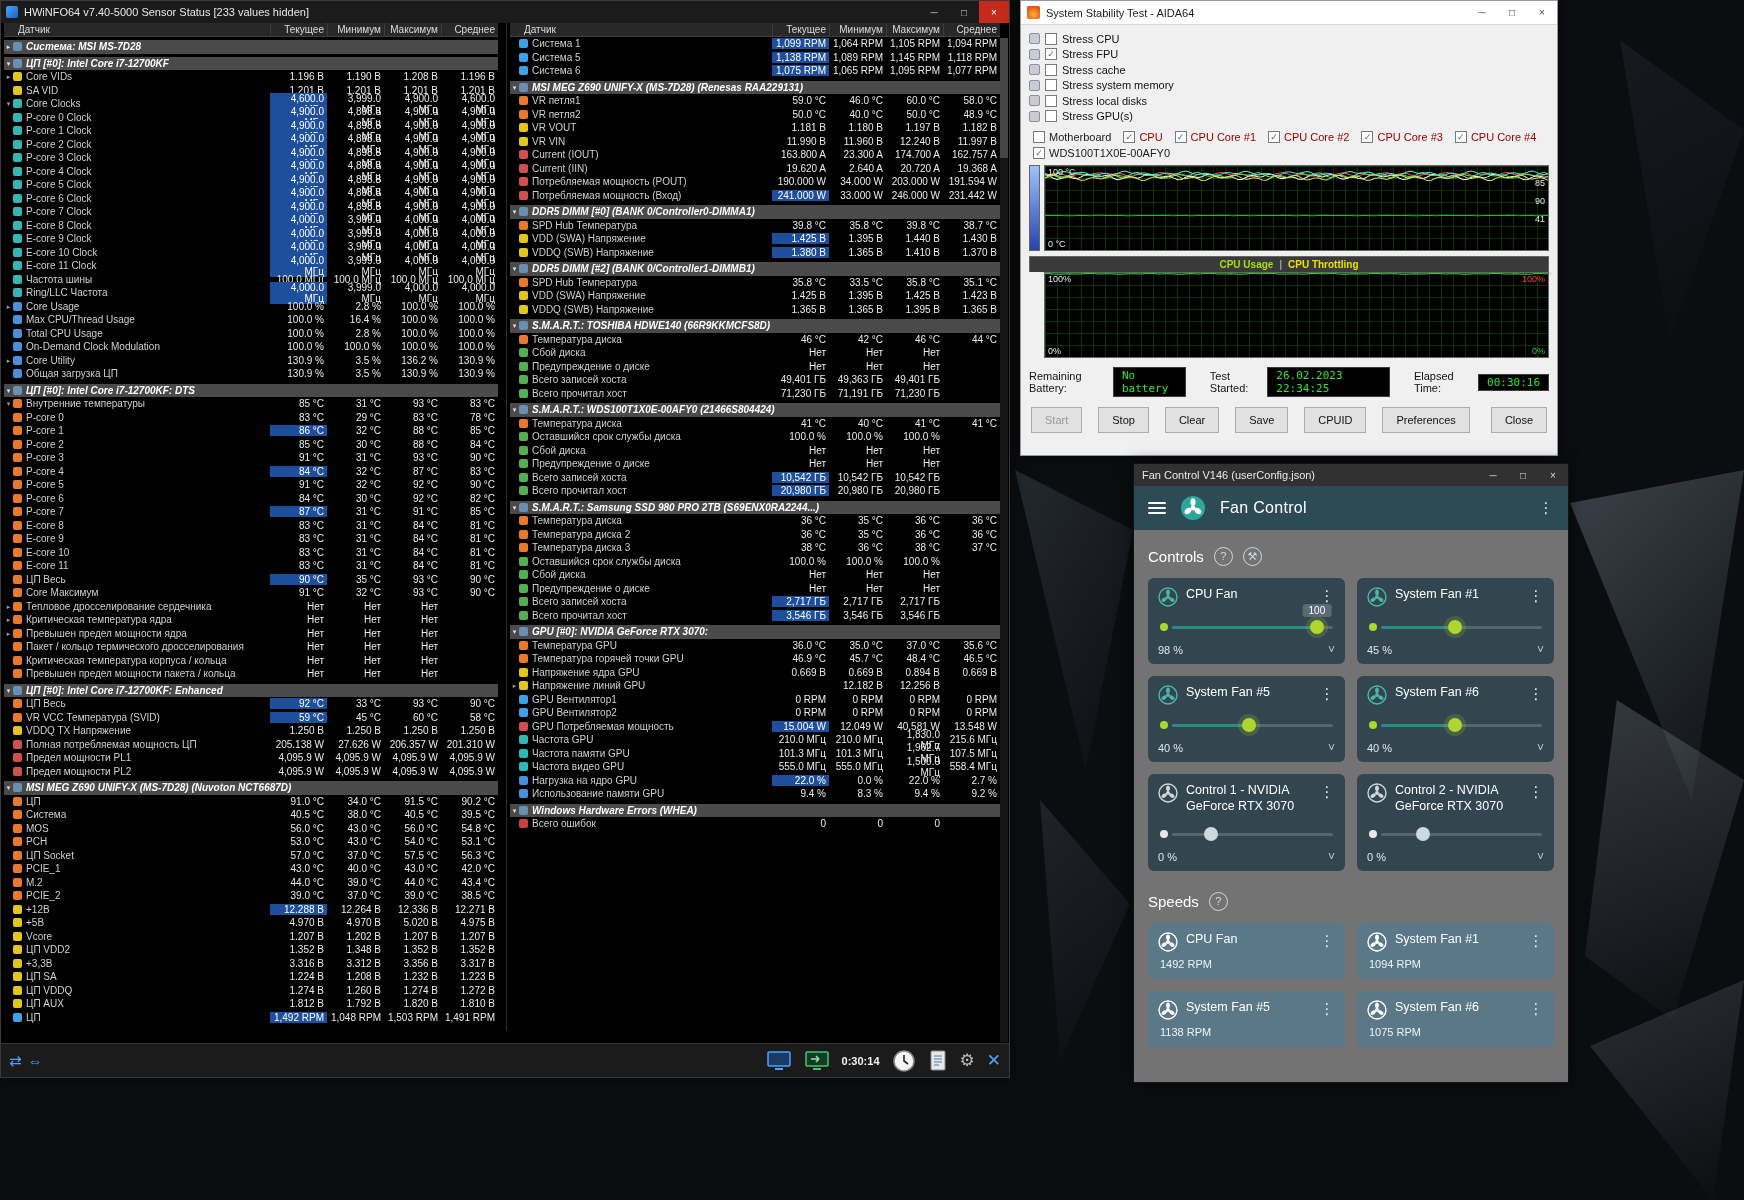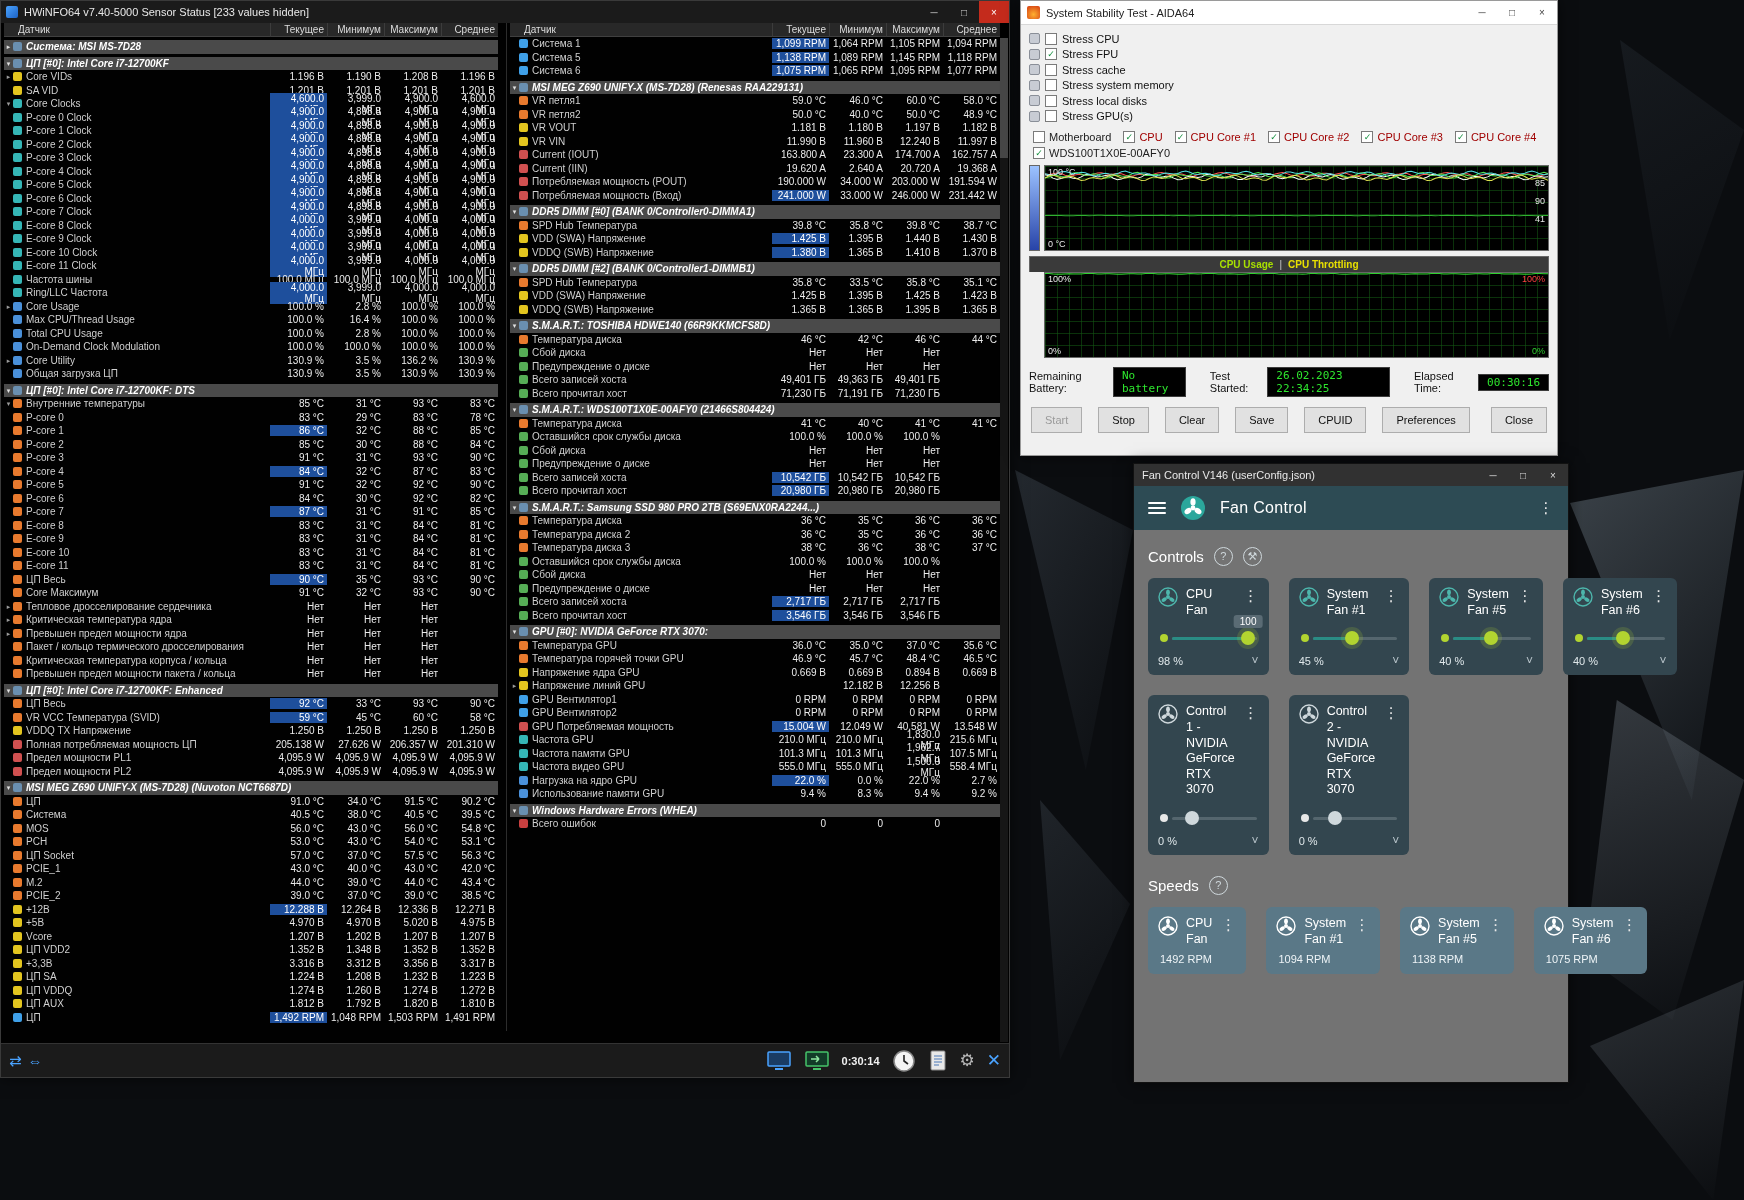--- a/index.html
+++ b/index.html
@@ -99,21 +99,21 @@
   .fc-appbar{height:44px;background:#2d4b54;display:flex;align-items:center;padding:0 14px;gap:14px;}
   .burger{width:18px;display:flex;flex-direction:column;gap:3px;}
   .burger i{display:block;height:2px;background:#fff;border-radius:1px;}
   .fc-logo{width:26px;height:26px;flex:none;}
   .fc-appname{font-size:16px;letter-spacing:.3px;flex:1;}
   .kebab{color:#e8e8e8;font-size:15px;width:16px;text-align:center;}
   .fc-bodyarea{padding:10px 14px 0 14px;}
   .sec-head{display:flex;align-items:center;gap:10px;height:32px;margin-bottom:6px;}
   .sec-title{font-size:15px;color:#fff;}
   .ring{width:19px;height:19px;border:1.5px solid #cfd8dc;border-radius:50%;display:flex;align-items:center;justify-content:center;font-size:11px;color:#cfd8dc;}
-  .cards{display:grid;grid-template-columns:1fr 1fr 1fr 1fr;gap:20px;}
+  .cards{display:grid;grid-template-columns:1fr 1fr;gap:12px;}
   .fcard{background:#33464f;border-radius:6px;padding:9px 10px 7px 10px;min-height:86px;}
   .fc-top{display:flex;align-items:flex-start;gap:8px;}
   .fc-name{flex:1;font-size:12.5px;line-height:1.25;color:#fff;}
   .slider{position:relative;height:24px;margin:8px 2px 2px 2px;display:flex;align-items:center;}
   .sl-dot{width:8px;height:8px;border-radius:50%;background:#b2d430;flex:none;margin-right:4px;}
   .off .sl-dot{background:#e8e8e8;}
   .sl-track{position:relative;flex:1;height:3px;background:#55666e;border-radius:2px;}
   .sl-fill{position:absolute;left:0;top:0;bottom:0;background:#2a8c84;border-radius:2px;}
   .sl-thumb{position:absolute;top:50%;width:14px;height:14px;border-radius:50%;background:#b2d430;transform:translate(-50%,-50%);box-shadow:0 0 0 4px rgba(178,212,48,.18);}
   .off .sl-thumb{background:#cfd8dc;box-shadow:none;}

